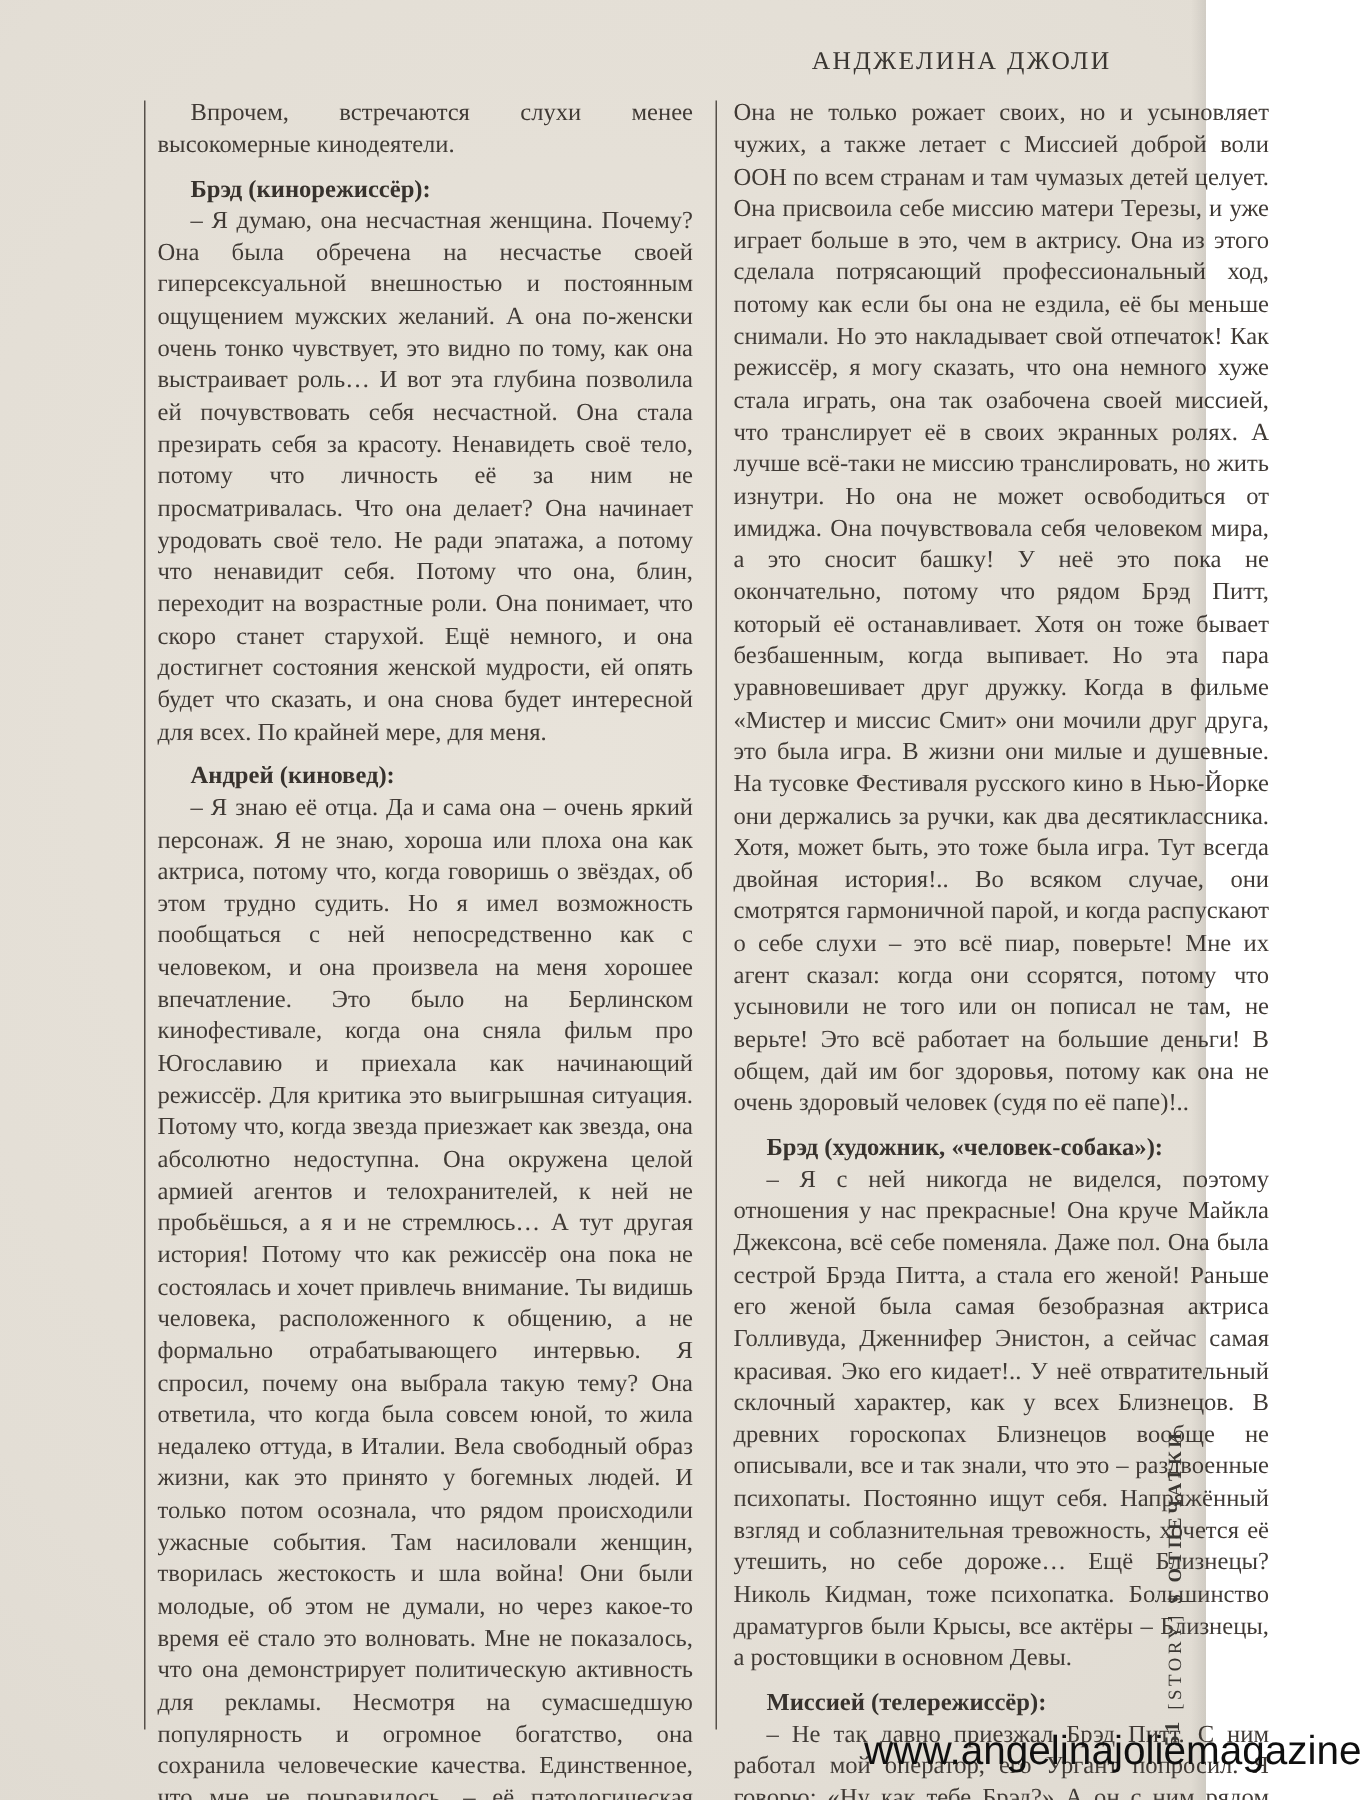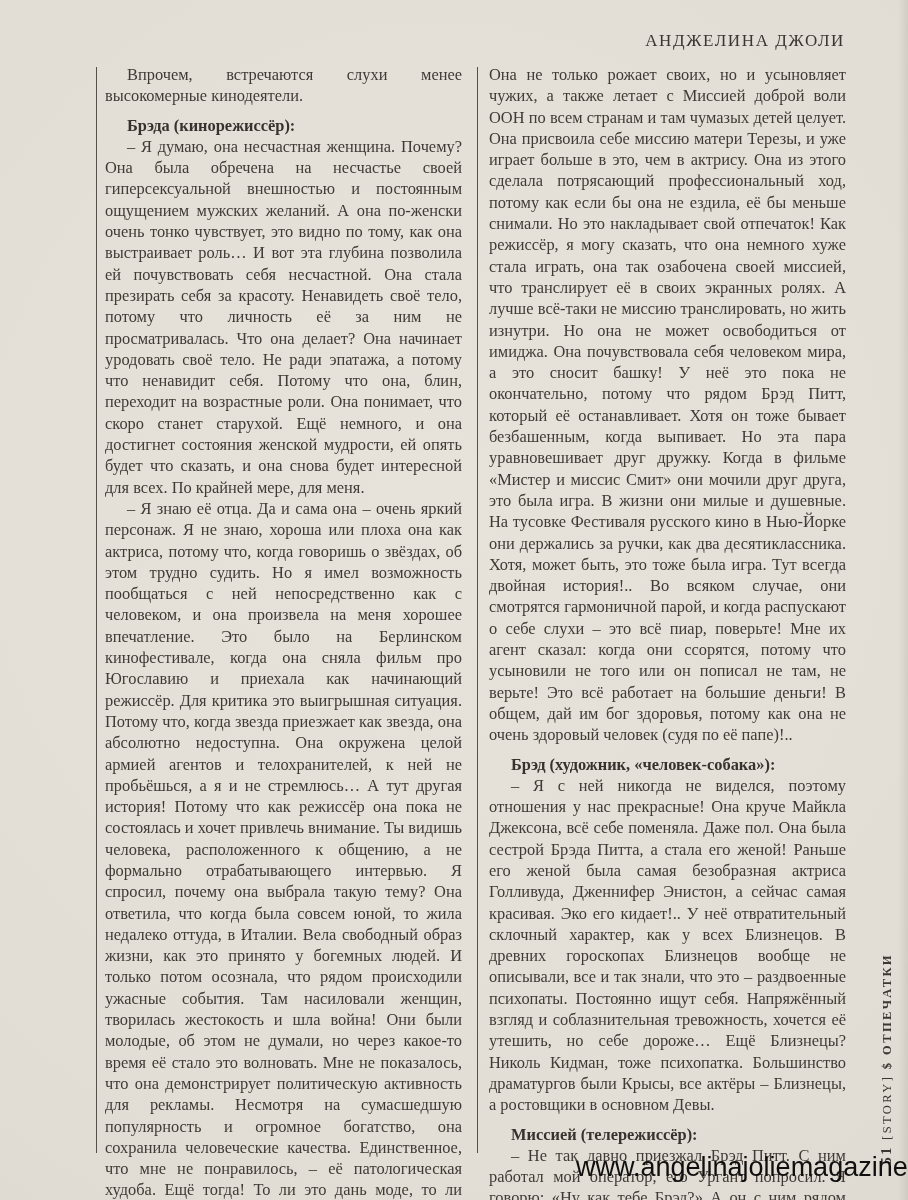--- a/index.html
+++ b/index.html
@@ -1,20 +1,20 @@
 <!DOCTYPE html>
 <html lang="ru"><head>
 <meta charset="utf-8">
 <style>
   html, body { margin: 0; padding: 0; }
   body { width: 908px; height: 1200px; overflow: hidden; }
 
   .page {
     position: relative;
-    width: 908px;
+    width: 804px;
     height: 1200px;
     background:
       radial-gradient(130% 105% at 48% 42%, #e8e3da 0%, #e3ded5 52%, #dcd7ce 88%, #d3cec5 100%);
     font-family: "Liberation Serif", "DejaVu Serif", serif;
     color: #403a35;
   }
   .page::after { 
     content: "";
     position: absolute; top: 0; right: 0; width: 10px; height: 100%;
     background: linear-gradient(to right, rgba(0,0,0,0), rgba(0,0,0,0.08));
@@ -94,22 +94,23 @@
 
 <div class="page">
 
   <div class="header">АНДЖЕЛИНА ДЖОЛИ</div>
 
   <div class="rule rule-left"></div>
   <div class="rule rule-mid"></div>
 
   <div class="col col-left">
     <p class="para">Впрочем, встречаются слухи менее высокомерные кинодеятели.</p>
-    <p class="heading">Брэда (кинорежиссёр):</p>
+    <p class="heading">Брэд (кинорежиссёр):</p>
     <p class="para">– Я думаю, она несчастная женщина. Почему? Она была обречена на несчастье своей гиперсексуальной внешностью и постоянным ощущением мужских желаний. А она по-женски очень тонко чувствует, это видно по тому, как она выстраивает роль… И вот эта глубина позволила ей почувствовать себя несчастной. Она стала презирать себя за красоту. Ненавидеть своё тело, потому что личность её за ним не просматривалась. Что она делает? Она начинает уродовать своё тело. Не ради эпатажа, а потому что ненавидит себя. Потому что она, блин, переходит на возрастные роли. Она понимает, что скоро станет старухой. Ещё немного, и она достигнет состояния женской мудрости, ей опять будет что сказать, и она снова будет интересной для всех. По крайней мере, для меня.</p>
+    <p class="heading">Андрей (киновед):</p>
     <p class="para">– Я знаю её отца. Да и сама она – очень яркий персонаж. Я не знаю, хороша или плоха она как актриса, потому что, когда говоришь о звёздах, об этом трудно судить. Но я имел возможность пообщаться с ней непосредственно как с человеком, и она произвела на меня хорошее впечатление. Это было на Берлинском кинофестивале, когда она сняла фильм про Югославию и приехала как начинающий режиссёр. Для критика это выигрышная ситуация. Потому что, когда звезда приезжает как звезда, она абсолютно недоступна. Она окружена целой армией агентов и телохранителей, к ней не пробьёшься, а я и не стремлюсь… А тут другая история! Потому что как режиссёр она пока не состоялась и хочет привлечь внимание. Ты видишь человека, расположенного к общению, а не формально отрабатывающего интервью. Я спросил, почему она выбрала такую тему? Она ответила, что когда была совсем юной, то жила недалеко оттуда, в Италии. Вела свободный образ жизни, как это принято у богемных людей. И только потом осознала, что рядом происходили ужасные события. Там насиловали женщин, творилась жестокость и шла война! Они были молодые, об этом не думали, но через какое-то время её стало это волновать. Мне не показалось, что она демонстрирует политическую активность для рекламы. Несмотря на сумасшедшую популярность и огромное богатство, она сохранила человеческие качества. Единственное, что мне не понравилось, – её патологическая худоба. Ещё тогда! То ли это дань моде, то ли болезнь. Но на её руках были видны все вены и прожилки. Когда ты видишь её близко, это так странно, потому что на экране это по-другому.</p>
 
   </div>
 
   <div class="col col-right">
     <p class="para noindent">Она не только рожает своих, но и усыновляет чужих, а также летает с Миссией доброй воли ООН по всем странам и там чумазых детей целует. Она присвоила себе миссию матери Терезы, и уже играет больше в это, чем в актрису. Она из этого сделала потрясающий профессиональный ход, потому как если бы она не ездила, её бы меньше снимали. Но это накладывает свой отпечаток! Как режиссёр, я могу сказать, что она немного хуже стала играть, она так озабочена своей миссией, что транслирует её в своих экранных ролях. А лучше всё-таки не миссию транслировать, но жить изнутри. Но она не может освободиться от имиджа. Она почувствовала себя человеком мира, а это сносит башку! У неё это пока не окончательно, потому что рядом Брэд Питт, который её останавливает. Хотя он тоже бывает безбашенным, когда выпивает. Но эта пара уравновешивает друг дружку. Когда в фильме «Мистер и миссис Смит» они мочили друг друга, это была игра. В жизни они милые и душевные. На тусовке Фестиваля русского кино в Нью-Йорке они держались за ручки, как два десятиклассника. Хотя, может быть, это тоже была игра. Тут всегда двойная история!.. Во всяком случае, они смотрятся гармоничной парой, и когда распускают о себе слухи – это всё пиар, поверьте! Мне их агент сказал: когда они ссорятся, потому что усыновили не того или он пописал не там, не верьте! Это всё работает на большие деньги! В общем, дай им бог здоровья, потому как она не очень здоровый человек (судя по её папе)!..</p>
     <p class="heading">Брэд (художник, «человек-собака»):</p>
     <p class="para">– Я с ней никогда не виделся, поэтому отношения у нас прекрасные! Она круче Майкла Джексона, всё себе поменяла. Даже пол. Она была сестрой Брэда Питта, а стала его женой! Раньше его женой была самая безобразная актриса Голливуда, Дженнифер Энистон, а сейчас самая красивая. Эко его кидает!.. У неё отвратительный склочный характер, как у всех Близнецов. В древних гороскопах Близнецов вообще не описывали, все и так знали, что это – раздвоенные психопаты. Постоянно ищут себя. Напряжённый взгляд и соблазнительная тревожность, хочется её утешить, но себе дороже… Ещё Близнецы? Николь Кидман, тоже психопатка. Большинство драматургов были Крысы, все актёры – Близнецы, а ростовщики в основном Девы.</p>
     <p class="heading">Миссией (телережиссёр):</p>
     <p class="para">– Не так давно приезжал Брэд Питт. С ним работал мой оператор, его Ургант попросил. Я говорю: «Ну как тебе Брэд?» А он с ним рядом весь день проходил, говорит: «Нормальный дядька!» Он никогда не кичился своей красотой и презирал свою смазливость. Посмотри, как он стареет в кино, не скрывает морщин, не делает пластику. Не моется, но совсем не воняет. Почему? У меня дядя ушёл</p>

